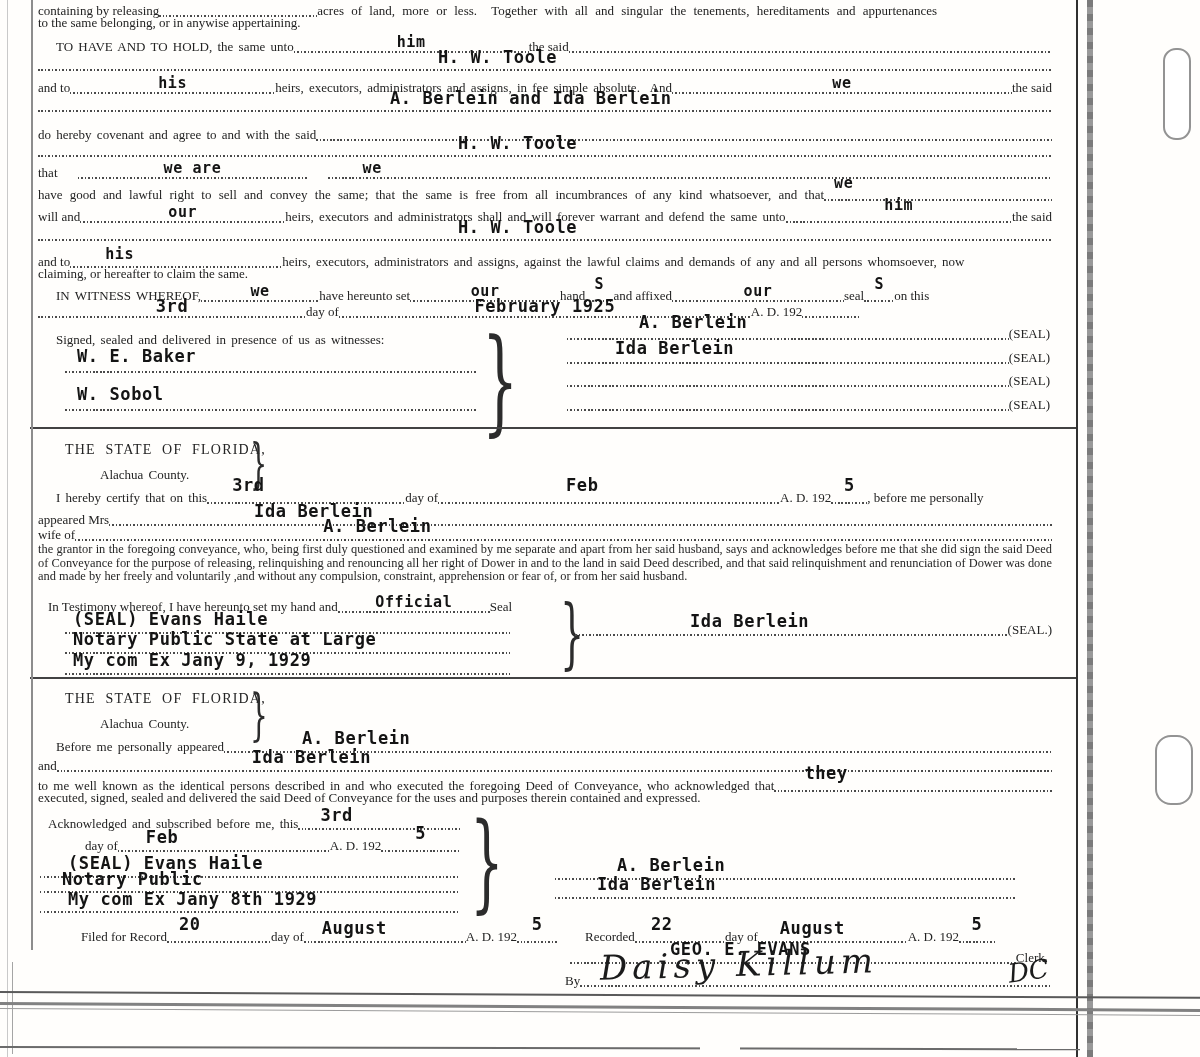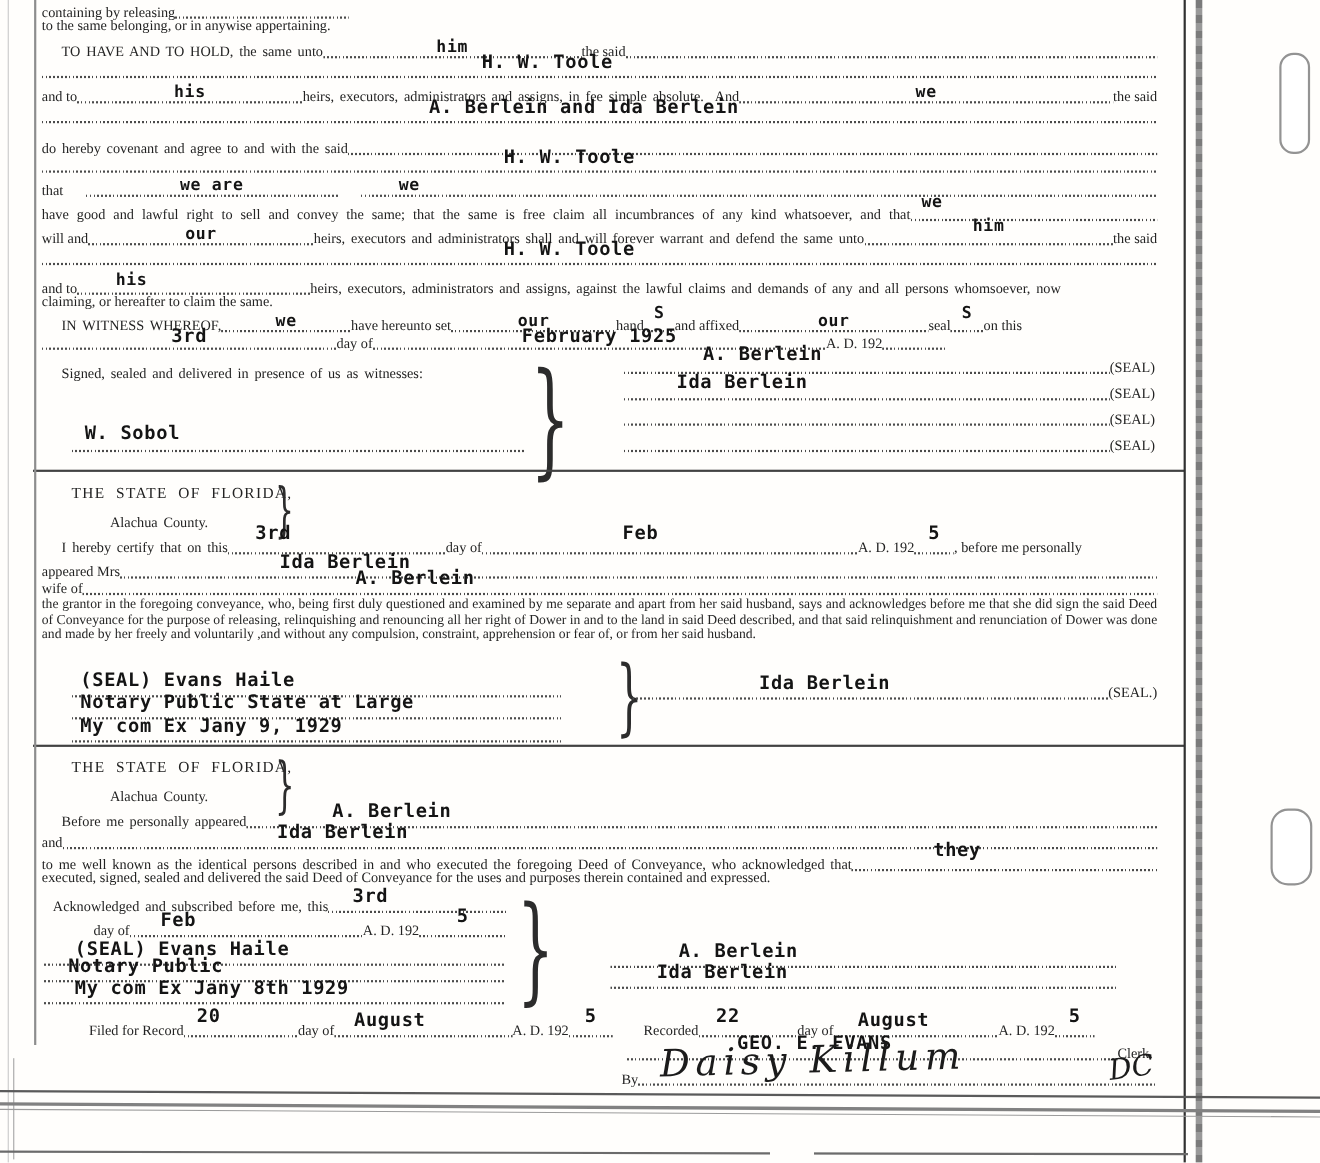--- a/index.html
+++ b/index.html
@@ -30,20 +30,21 @@
   .cap{font-size:14px;letter-spacing:1.2px;word-spacing:5px;}
 </style>
 </head>
 <body>
 
 <div id="stage">
 
   <div class="row" style="top:2px;left:38px;width:1014px;">
     <span class="ser">containing by releasing</span>
       <span class="bl" style="width:158px;"></span>
+      <span class="ser ws2">acres of land, more or less.  Together with all and singular the tenements, hereditaments and appurtenances</span>
   </div>
   <div class="row" style="top:15px;left:38px;">
     <span class="ser">to the same belonging, or in anywise appertaining.</span>
   </div>
 
   <div class="row" style="top:38px;left:56px;width:996px;">
     <span class="ser ws1">TO HAVE AND TO HOLD, the same unto</span>
       <span class="bl" style="width:235px;">
         <span class="ty">him</span>
       </span>
@@ -86,21 +87,21 @@
   <div class="row" style="top:164px;left:38px;width:1014px;gap:20px;">
     <span class="ser">that</span>
       <span class="bl" style="width:230px;">
         <span class="ty">we are</span>
       </span>
       <span class="bl grow">
         <span class="ty left" style="left:35px;">we</span>
       </span>
   </div>
   <div class="row" style="top:186px;left:38px;width:1014px;">
-    <span class="ser ws2">have good and lawful right to sell and convey the same; that the same is free claim all incumbrances of any kind whatsoever, and that</span>
+    <span class="ser ws2">have good and lawful right to sell and convey the same; that the same is free from all incumbrances of any kind whatsoever, and that</span>
       <span class="bl grow">
         <span class="ty left up" style="left:10px;">we</span>
       </span>
   </div>
   <div class="row" style="top:208px;left:38px;width:1014px;">
     <span class="ser">will and</span>
       <span class="bl" style="width:205px;">
         <span class="ty">our</span>
       </span>
       <span class="ser ws1">heirs, executors and administrators shall and will forever warrant and defend the same unto</span>
@@ -159,20 +160,25 @@
       </span>
       <span class="ser">A. D. 192</span>
       <span class="bl" style="width:58px;"></span>
   </div>
 
   <div class="row" style="top:332px;left:56px;">
     <span class="ser ws1">Signed, sealed and delivered in presence of us as witnesses:</span>
   </div>
   <div class="brace" style="left:482px;top:324px;font-size:114px;">}</div>
 
+  <div class="row" style="top:358px;left:65px;width:412px;">
+    <span class="bl" style="width:100%;">
+        <span class="ty big left" style="left:12px;bottom:5px;">W. E. Baker</span>
+      </span>
+  </div>
   <div class="row" style="top:396px;left:65px;width:412px;">
     <span class="bl" style="width:100%;">
         <span class="ty big left" style="left:12px;bottom:5px;">W. Sobol</span>
       </span>
   </div>
 
   <div class="row" style="top:325px;left:567px;width:483px;">
     <span class="bl grow">
         <span class="ty big left" style="left:72px;bottom:6px;">A. Berlein</span>
       </span>
@@ -226,20 +232,27 @@
   </div>
   <div class="row" style="top:526px;left:38px;width:1014px;">
     <span class="ser">wife of</span>
       <span class="bl grow">
         <span class="ty big left" style="left:248px;bottom:3px;">A. Berlein</span>
       </span>
   </div>
 
   <div class="para" style="top:543px;left:38px;width:1014px;">the grantor in the foregoing conveyance, who, being first duly questioned and examined by me separate and apart from her said husband, says and acknowledges before me that she did sign the said Deed of Conveyance for the purpose of releasing, relinquishing and renouncing all her right of Dower in and to the land in said Deed described, and that said relinquishment and renunciation of Dower was done and made by her freely and voluntarily ,and without any compulsion, constraint, apprehension or fear of, or from her said husband.</div>
 
+  <div class="row" style="top:598px;left:48px;width:540px;">
+    <span class="ser">In Testimony whereof, I have hereunto set my hand and</span>
+      <span class="bl" style="width:152px;">
+        <span class="ty">Official</span>
+      </span>
+      <span class="ser">Seal</span>
+  </div>
   <div class="brace" style="left:560px;top:595px;font-size:76px;">}</div>
 
   <div class="row" style="top:619px;left:65px;width:445px;">
     <span class="bl" style="width:100%;">
         <span class="ty big left" style="left:8px;bottom:3px;">(SEAL) Evans Haile</span>
       </span>
   </div>
   <div class="row" style="top:639px;left:65px;width:445px;">
     <span class="bl" style="width:100%;">
         <span class="ty big left" style="left:8px;bottom:3px;">Notary Public State at Large</span>
@@ -277,21 +290,21 @@
   <div class="row" style="top:757px;left:38px;width:1014px;">
     <span class="ser">and</span>
       <span class="bl grow">
         <span class="ty big left" style="left:195px;bottom:3px;">Ida Berlein</span>
       </span>
   </div>
 
   <div class="row" style="top:777px;left:38px;width:1014px;">
     <span class="ser ws1">to me well known as the identical persons described in and who executed the foregoing Deed of Conveyance, who acknowledged that</span>
       <span class="bl grow">
-        <span class="ty big up left" style="left:30px;margin-left:44px;">they</span>
+        <span class="ty big up left" style="left:30px;">they</span>
       </span>
   </div>
   <div class="row" style="top:790px;left:38px;">
     <span class="ser">executed, signed, sealed and delivered the said Deed of Conveyance for the uses and purposes therein contained and expressed.</span>
   </div>
 
   <div class="row" style="top:815px;left:48px;width:412px;">
     <span class="ser ws1">Acknowledged and subscribed before me, this</span>
       <span class="bl grow">
         <span class="ty big left" style="left:22px;bottom:3px;">3rd</span>

